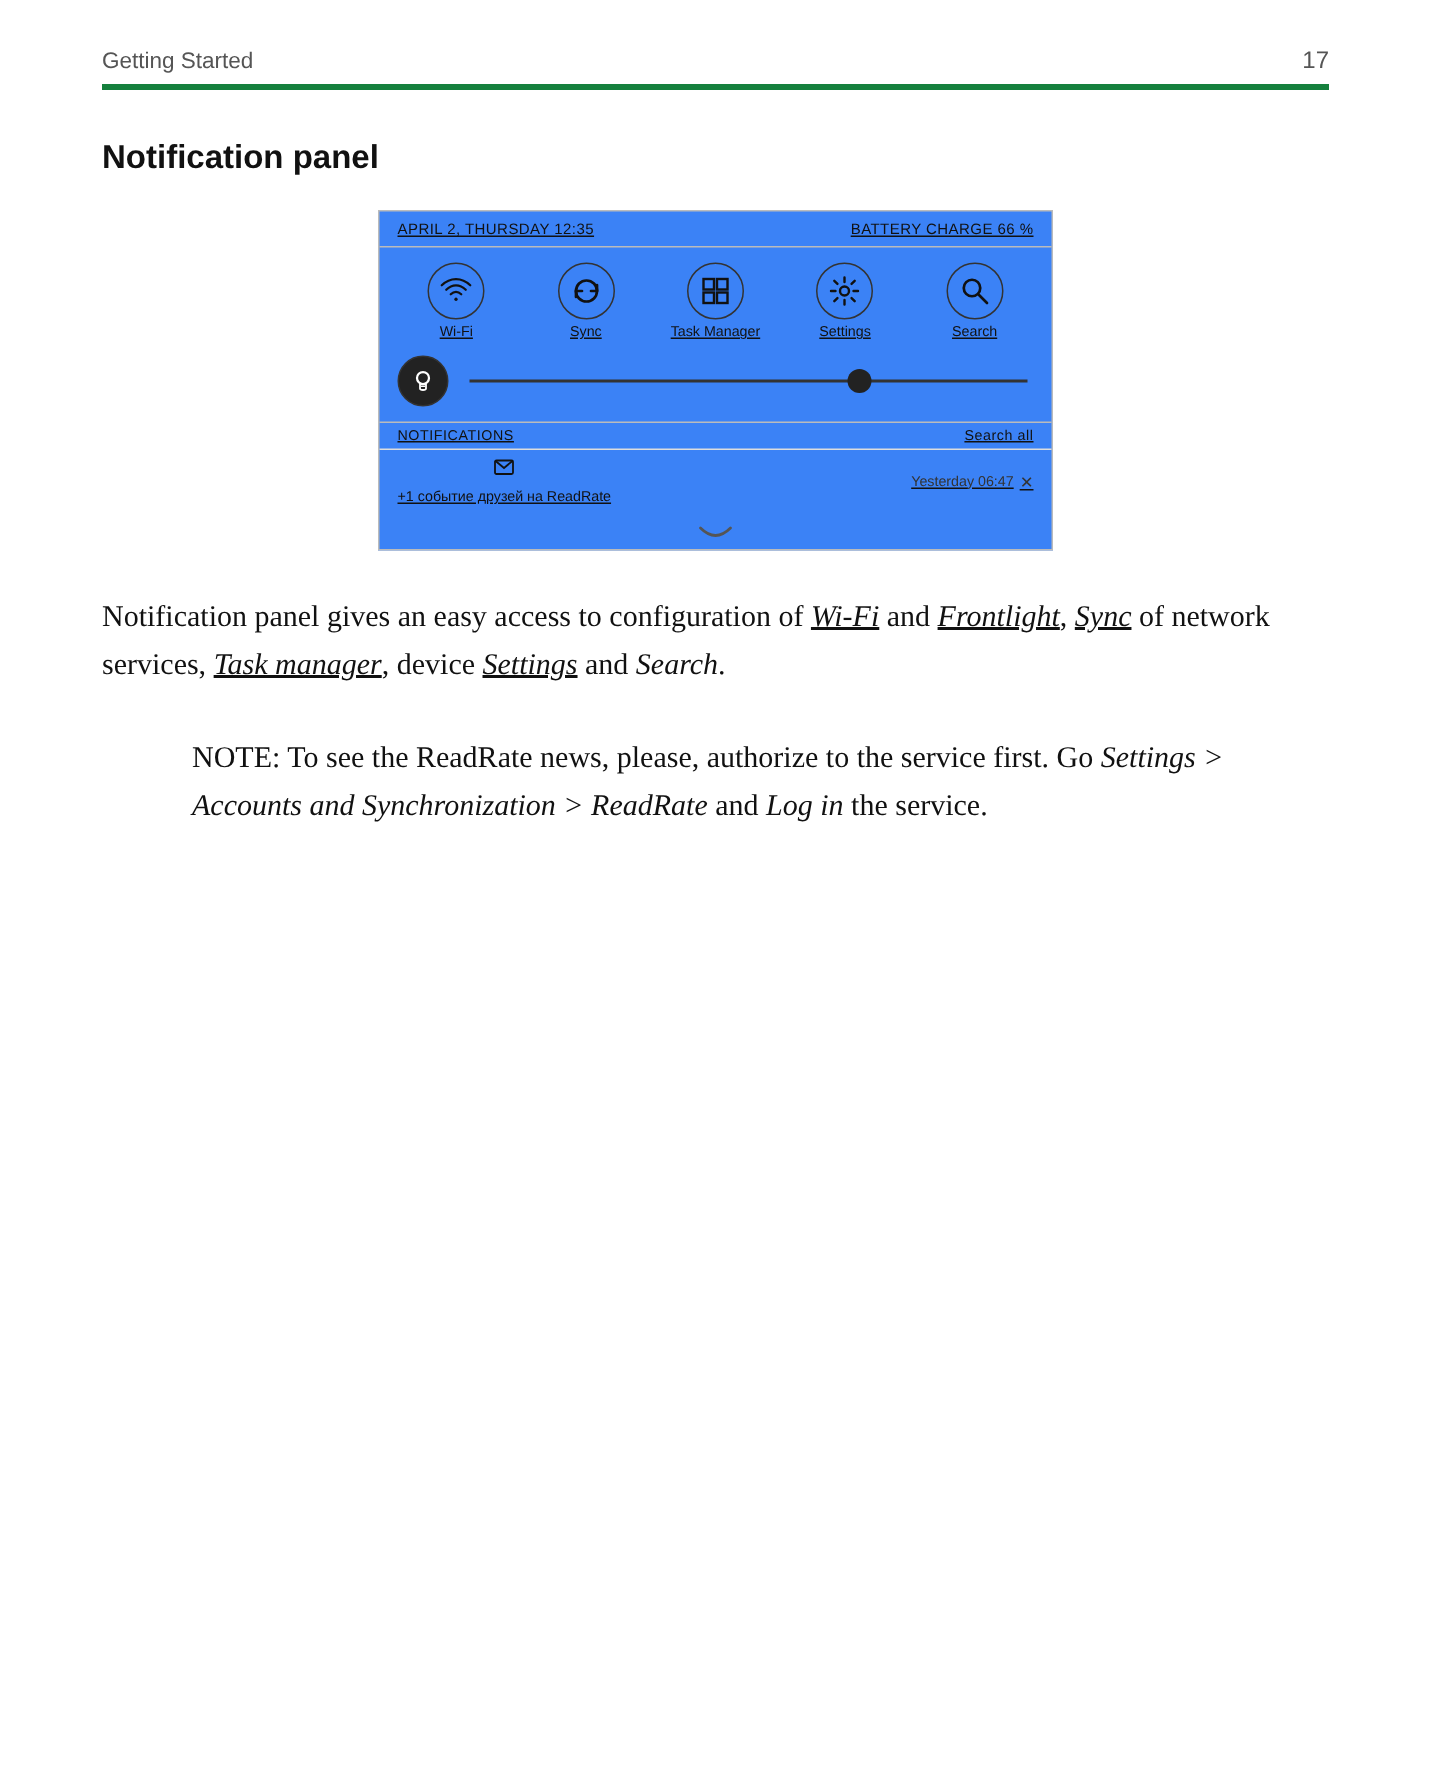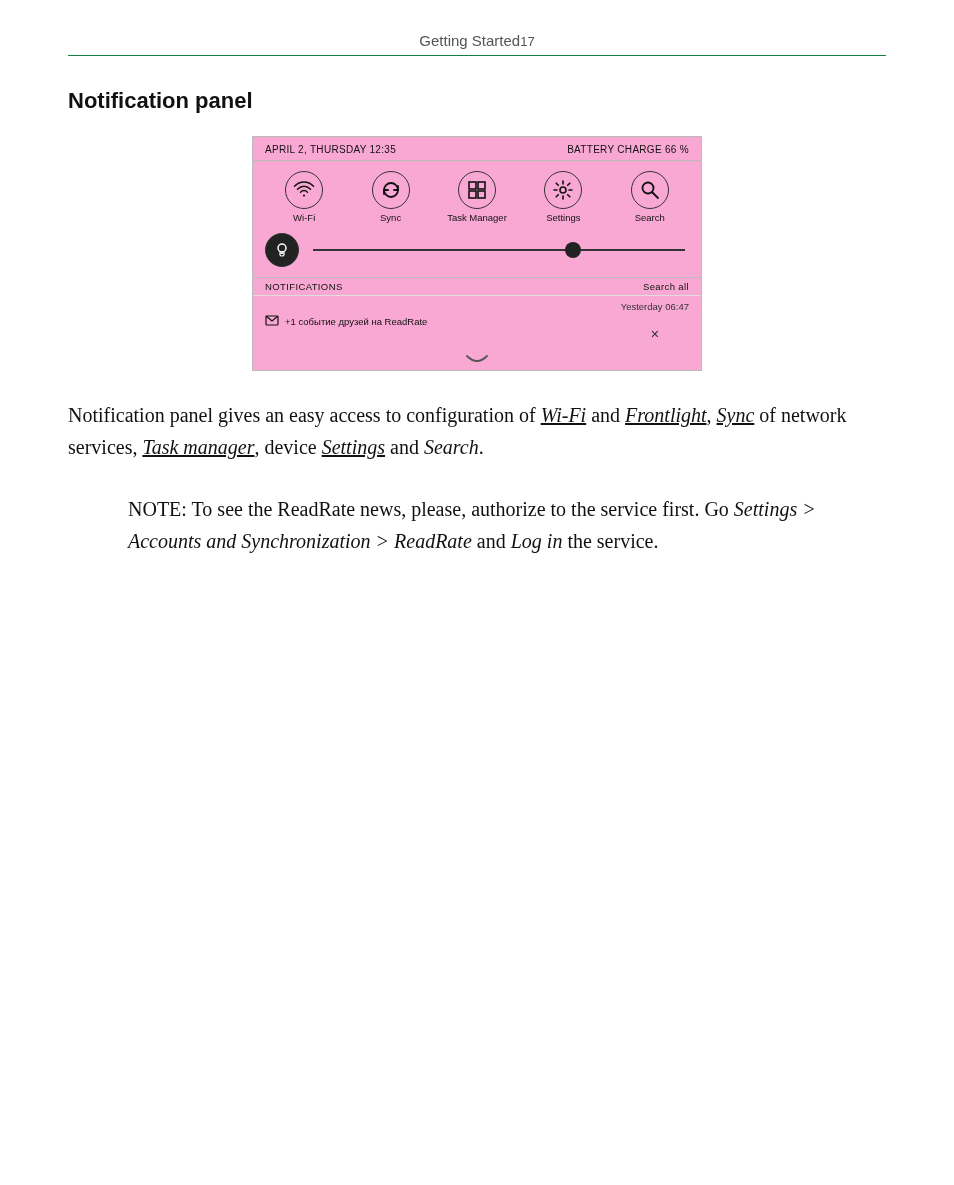--- a/index.html
+++ b/index.html
@@ -17,37 +17,37 @@
     .page {
       width: 954px;
       min-height: 1185px;
       padding: 32px 68px 48px 68px;
       position: relative;
     }
 
     
     .page-header {
       display: flex;
-      justify-content: center;
+      justify-content: space-between;
       align-items: baseline;
-      border-bottom: 1px solid #15803d;
+      border-bottom: 4px solid #15803d;
       padding-bottom: 6px;
       margin-bottom: 32px;
     }
 
     .header-title {
       font-family: Arial, sans-serif;
       font-size: 15px;
       color: #555;
       font-weight: normal;
     }
 
     .header-page-num {
       font-family: Arial, sans-serif;
-      font-size: 13px;
+      font-size: 16px;
       color: #555;
     }
 
     
     .section-heading {
       font-family: Arial, sans-serif;
       font-size: 22px;
       font-weight: bold;
       margin-bottom: 14px;
     }
@@ -66,22 +66,23 @@
     
     .diagram-wrapper {
       display: flex;
       justify-content: center;
       margin: 22px 0 28px 0;
     }
 
     .diagram {
       border: 1.5px solid #bbb;
       width: 450px;
-      background: #f9a8d4;
+      background: #3b82f6;
       font-family: Arial, sans-serif;
+      text-decoration: underline;
     }
 
     .diag-top-bar {
       display: flex;
       justify-content: space-between;
       align-items: center;
       padding: 7px 12px 5px 12px;
       border-bottom: 1.5px solid #bbb;
       font-size: 10px;
       letter-spacing: 0.03em;
@@ -177,33 +178,33 @@
       align-items: center;
       padding: 5px 12px;
       border-top: 1px solid #ddd;
       font-size: 9.5px;
     }
 
     .notif-left {
       display: flex;
       align-items: center;
       gap: 6px;
+      flex-direction: column;
     }
 
     .notif-icon {
       font-size: 12px;
     }
 
     .notif-time-close {
       display: flex;
       align-items: center;
-      gap: 16px;
+      gap: 4px;
       font-size: 9.5px;
       color: #333;
-      flex-direction: column;
     }
 
     
     .diag-bottom {
       display: flex;
       justify-content: center;
       padding: 6px 0 4px 0;
       font-size: 16px;
       color: #555;
     }

